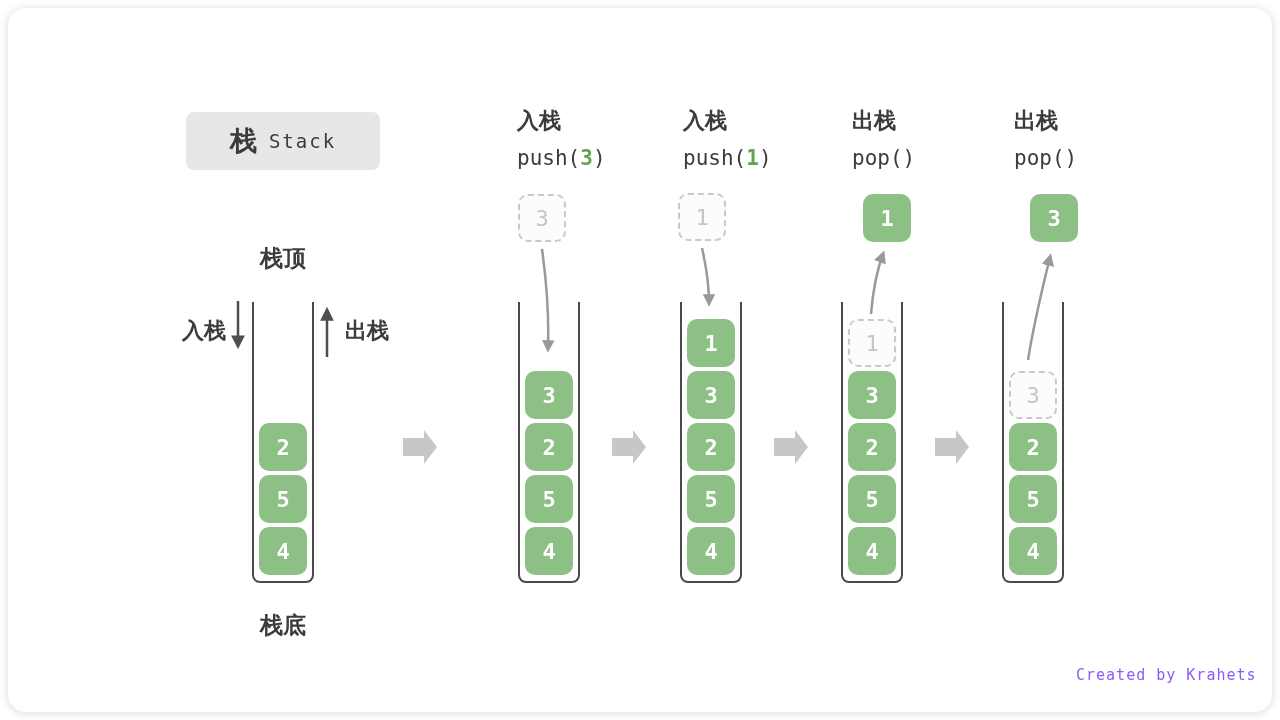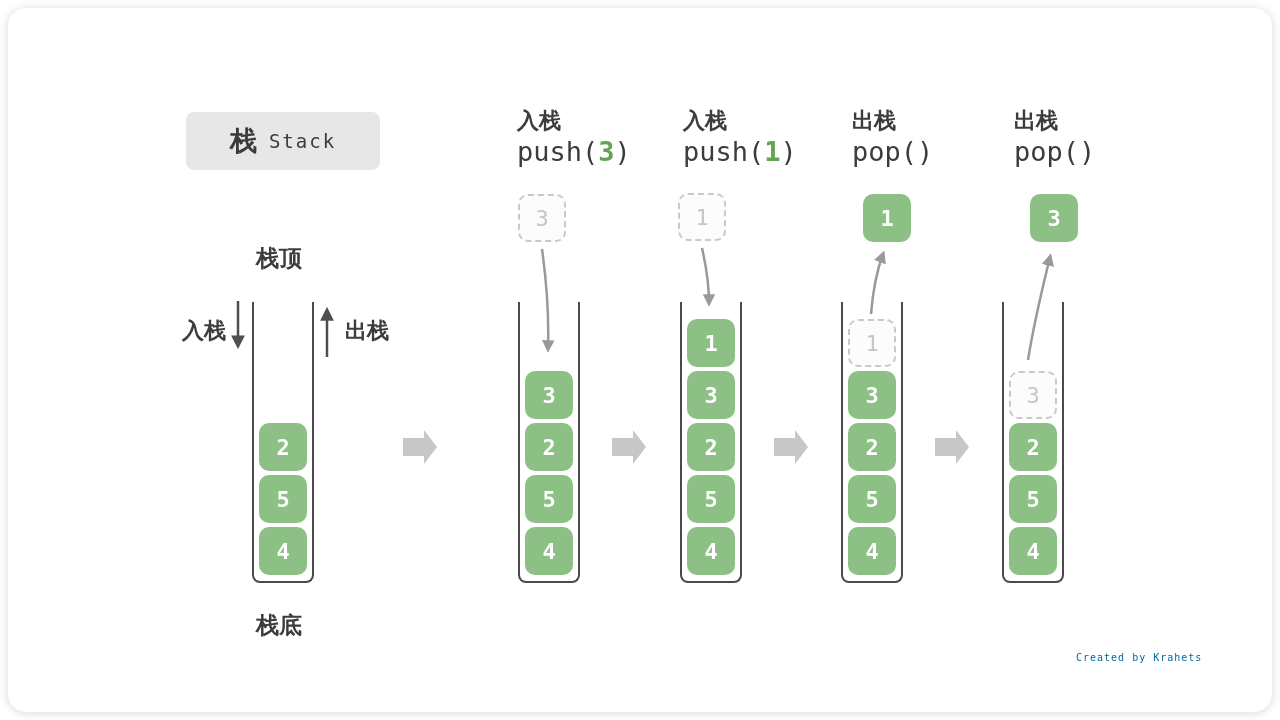--- a/index.html
+++ b/index.html
@@ -37,33 +37,33 @@
                 font-family:"DejaVu Sans Mono", monospace; font-weight:700; font-size:22px;
                 display:flex; align-items:center; justify-content:center; }
   .float-cell.ghost { background:#fcfcfc; border:2px dashed #c9c9c9; color:#c5c5c5; font-weight:400; }
   .f-push3{left:518px; top:194px} .f-push1{left:678px; top:193px}
   .f-pop1{left:863px; top:194px}  .f-pop3{left:1030px; top:194px}
 
   
   .op { position:absolute; top:106px; color:#3c3c3c; }
   .op1{left:517px}.op2{left:683px}.op3{left:852px}.op4{left:1014px}
   .op .zh { font-weight:700; font-size:22px; }
-  .op .code { font-family:"DejaVu Sans Mono", monospace; font-size:27px; color:#3c3c3c; }
+  .op .code { margin-top:10px; font-family:"DejaVu Sans Mono", monospace; font-size:21px; color:#3c3c3c; }
   .op .code .arg { color:#64a353; font-weight:700; }
 
   
   .side-label { position:absolute; top:316px; font-weight:700; font-size:22px; color:#3c3c3c; }
   .lbl-push{left:182px}.lbl-pop{left:345px}
-  .cap-label { position:absolute; left:232px; width:70px; text-align:right;
+  .cap-label { position:absolute; left:248px; width:70px; text-align:center;
                font-weight:700; font-size:23px; color:#3c3c3c; }
   .lbl-top{top:243px}.lbl-bottom{top:610px}
 
-  .watermark { position:absolute; left:1076px; top:652px;
-               font-family:"DejaVu Sans Mono", monospace; font-size:10px;
-               letter-spacing:1px; color:#0369a1; }
+  .watermark { position:absolute; left:1076px; top:666px;
+               font-family:"DejaVu Sans Mono", monospace; font-size:15px;
+               letter-spacing:1px; color:#8b5cf6; }
 
   svg.overlay { position:absolute; left:0; top:0; width:1280px; height:720px;
                 pointer-events:none; }
 </style>
 </head>
 <body>
 
 <div class="page">
   <div class="card"></div>
 

